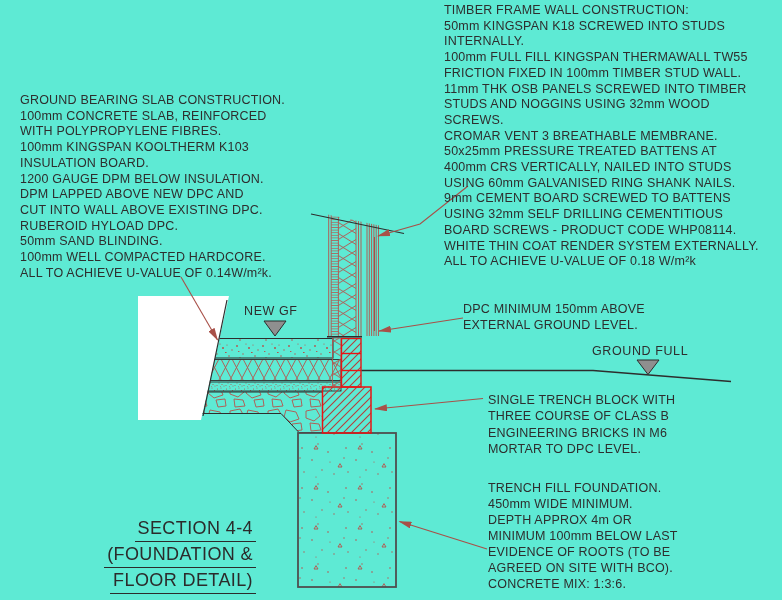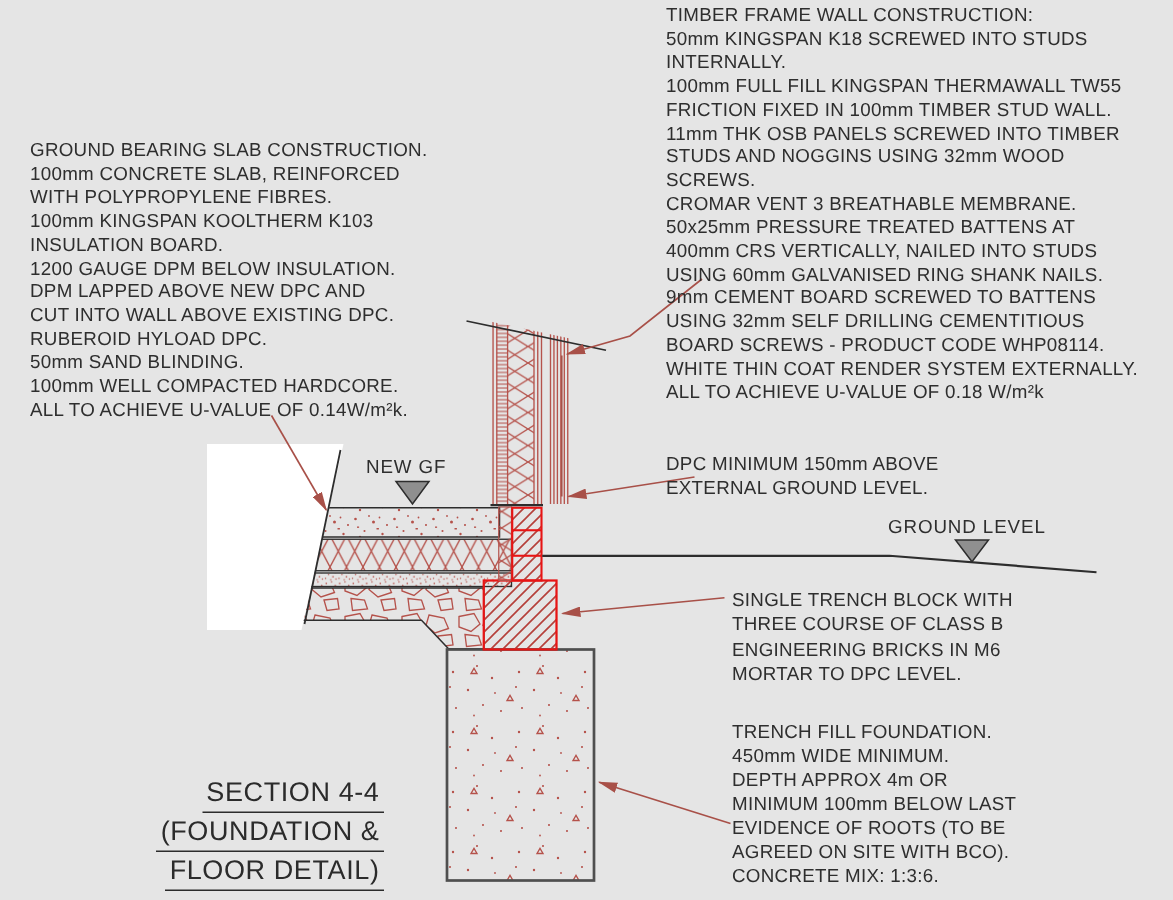--- a/index.html
+++ b/index.html
@@ -1,17 +1,17 @@
 <!DOCTYPE html>
 <html><head>
 <meta charset="utf-8">
 <style>
   html,body { margin:0; padding:0; background:#fff; }
   #stage {
-    position:relative; width:782px; height:600px; background:#e5e5e5;
+    position:relative; width:782px; height:600px; background:#5eead4;
     font-family:"Liberation Sans", sans-serif; overflow:hidden;
   }
   #stage svg { position:absolute; left:0; top:0; }
   .note {
     position:absolute; font-size:12.5px; line-height:15.7px;
     letter-spacing:0.2px; color:#2e2e2e; white-space:pre-line;
   }
   .note.ra { text-align:left; }
   .lbl {
     position:absolute; font-size:12.5px; letter-spacing:0.6px; color:#2e2e2e;
@@ -195,39 +195,39 @@
 100mm KINGSPAN KOOLTHERM K103
 INSULATION BOARD.
 1200 GAUGE DPM BELOW INSULATION.
 DPM LAPPED ABOVE NEW DPC AND
 CUT INTO WALL ABOVE EXISTING DPC.
 RUBEROID HYLOAD DPC.
 50mm SAND BLINDING.
 100mm WELL COMPACTED HARDCORE.
 ALL TO ACHIEVE U-VALUE OF 0.14W/m²k.</div>
 
-  <div class="note" style="left:444px; top:302px; width:250px;">DPC MINIMUM 150mm ABOVE
+  <div class="note" style="left:463px; top:302px; width:250px;">DPC MINIMUM 150mm ABOVE
 EXTERNAL GROUND LEVEL.</div>
 
   <div class="note" style="left:488px; top:392px; width:230px; line-height:16.4px;">SINGLE TRENCH BLOCK WITH
 THREE COURSE OF CLASS B
 ENGINEERING BRICKS IN M6
 MORTAR TO DPC LEVEL.</div>
 
   <div class="note" style="left:488px; top:480px; width:240px; line-height:16px;">TRENCH FILL FOUNDATION.
 450mm WIDE MINIMUM.
 DEPTH APPROX 4m OR
 MINIMUM 100mm BELOW LAST
 EVIDENCE OF ROOTS (TO BE
 AGREED ON SITE WITH BCO).
 CONCRETE MIX: 1:3:6.</div>
 
   <div class="lbl" style="left:244px; top:304px;text-align:right;">NEW GF</div>
 
-  <div class="lbl" style="left:592px; top:344px;">GROUND LEVEL</div>
+  <div class="lbl" style="left:592px; top:344px;">GROUND FULL</div>
 
   <div id="title-block">
     <span class="tline"><span>SECTION 4-4</span></span>
     <span class="tline"><span>(FOUNDATION &amp;</span></span>
     <span class="tline"><span>FLOOR DETAIL)</span></span>
   </div>
 
 </div>
 
 </body></html>

